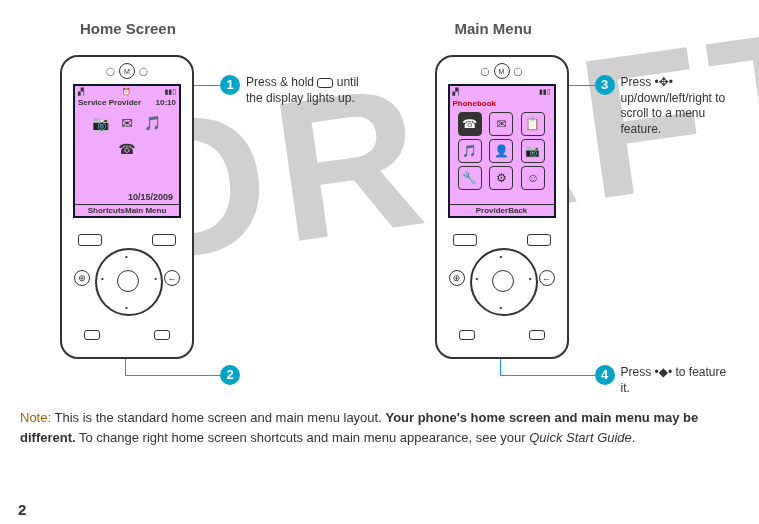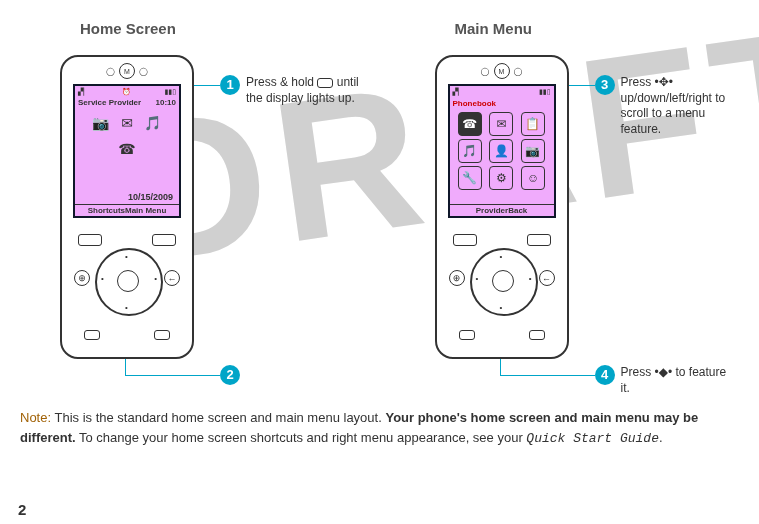--- a/index.html
+++ b/index.html
@@ -185,21 +185,21 @@
   }
 
   .note {
     font-size:13px;
     line-height:1.5;
     margin-top:18px;
     color:#333;
   }
   .note-label { color:#a16207; font-weight:normal; }
   .bold { font-weight:bold; }
-  .italic { font-style:italic;font-family:Liberation Mono, monospace; }
+  .italic { font-style:italic; }
   .page-num {
     position:absolute;
     bottom:6px;
     left:18px;
     font-weight:bold;
     font-size:15px;
   }
   .key-glyph {
     display:inline-block;
     border:1px solid #333;
@@ -347,17 +347,17 @@
           <div class="badge">4</div>
           <div class="callout-text">
             <span>Press </span><span>•◆•</span><span> to feature it.</span>
           </div>
         </div>
       </div>
     </div>
   </div>
 
   <div class="note">
-    <span class="note-label">Note:</span><span> This is the standard home screen and main menu layout. </span><span class="bold">Your phone's home screen and main menu may be different.</span><span> To change your home screen shortcuts and right menu appearance, see your </span><span class="italic">Quick Start Guide</span><span>.</span>
+    <span class="note-label">Note:</span><span> This is the standard home screen and main menu layout. </span><span class="bold">Your phone's home screen and main menu may be different.</span><span> To change right home screen shortcuts and main menu appearance, see your </span><span class="italic">Quick Start Guide</span><span>.</span>
   </div>
 </div>
 
 <div class="page-num">2</div>
 
 </body></html>

